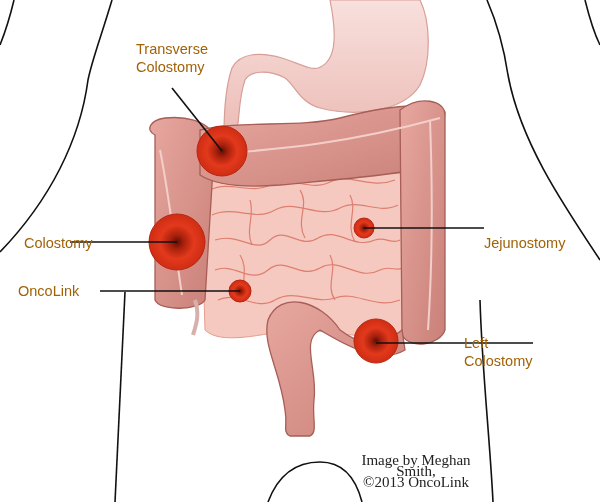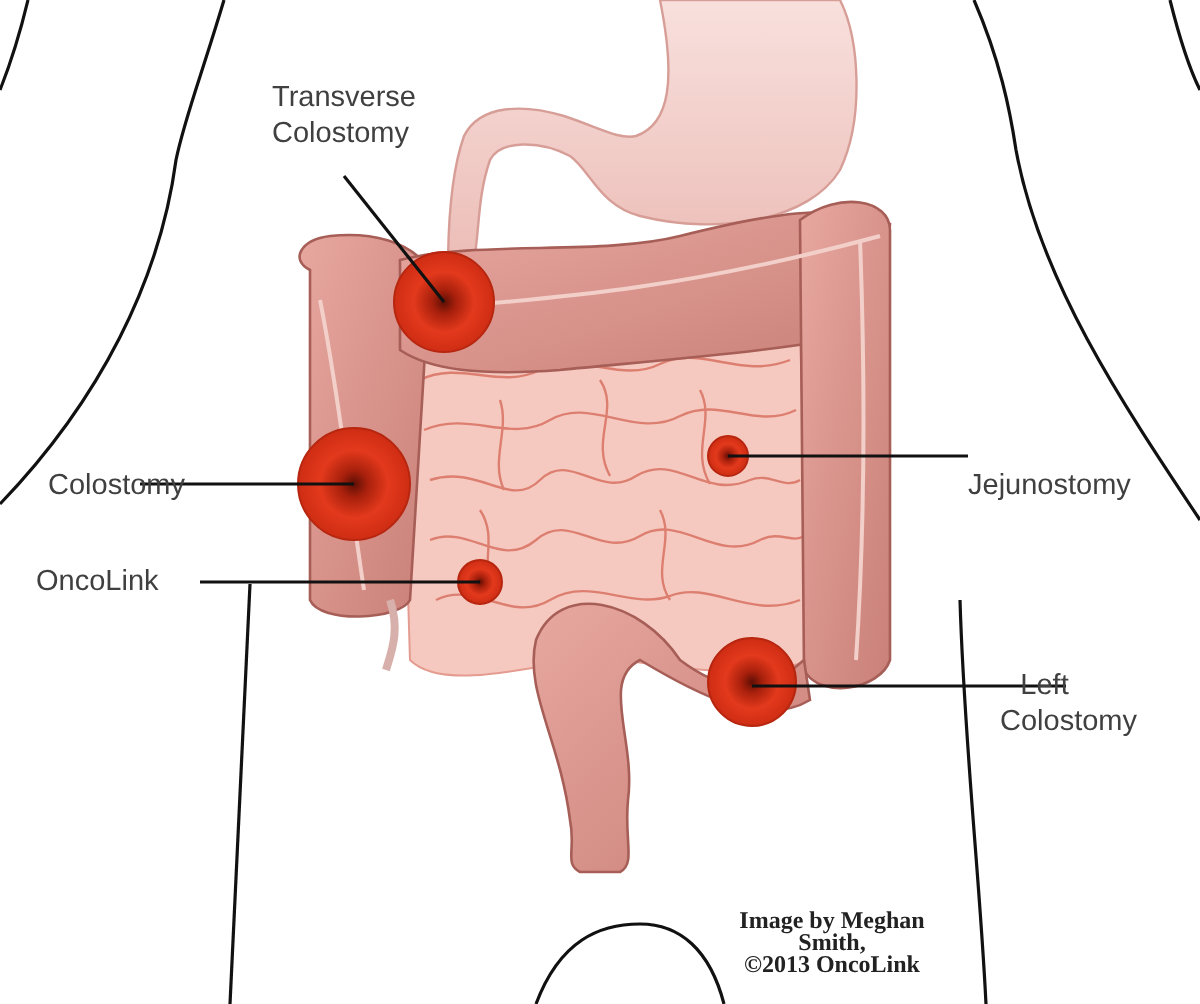--- a/index.html
+++ b/index.html
@@ -1,20 +1,20 @@
 <!DOCTYPE html>
 <html><head>
 <meta charset="utf-8">
 <style>
   html, body { margin: 0; padding: 0; background: #ffffff; }
   body { width: 600px; height: 502px; overflow: hidden; position: relative; font-family: "Liberation Sans", sans-serif; }
   #scene { position: absolute; left: 0; top: 0; width: 600px; height: 502px; }
-  .label { position: absolute; font-family: "Liberation Sans", sans-serif; font-size: 14.5px; line-height: 18px; color: #404040; white-space: nowrap; }
+  .label { position: absolute; font-family: "Liberation Sans", sans-serif; font-size: 14.5px; line-height: 18px; color: #a16207; white-space: nowrap; }
   .label span { display: block; }
-  .credit { position: absolute; font-family: "Liberation Serif", serif; font-size: 12px; line-height: 11px; color: #222; text-align: center; font-weight: bold; }
+  .credit { position: absolute; font-family: "Liberation Serif", serif; font-size: 15px; line-height: 11px; color: #222; text-align: center; }
   .credit span { display: block; }
 </style>
 </head>
 <body>
 
 <svg id="scene" viewBox="0 0 600 502" xmlns="http://www.w3.org/2000/svg">
   <defs>
     <radialGradient id="stomaGrad" cx="50%" cy="50%" r="55%">
       <stop offset="0%" stop-color="#5e0f05"></stop>
       <stop offset="22%" stop-color="#a8200c"></stop>
@@ -106,21 +106,21 @@
 </div>
 
 <div class="label" style="left:18px; top:282px;">
   <span>OncoLink</span>
 </div>
 
 <div class="label" style="left:484px; top:234px;">
   <span>Jejunostomy</span>
 </div>
 
-<div class="label" style="left:500px; top:334px; text-align:center;">
+<div class="label" style="left:464px; top:334px; text-align:left;">
   <span style="padding-right:24px;">Left</span>
   <span>Colostomy</span>
 </div>
 
 <div class="credit" style="left:358px; top:455px; width:116px;">
   <span>Image by Meghan Smith,</span>
   <span>©2013 OncoLink</span>
 </div>
 
 </body></html>

